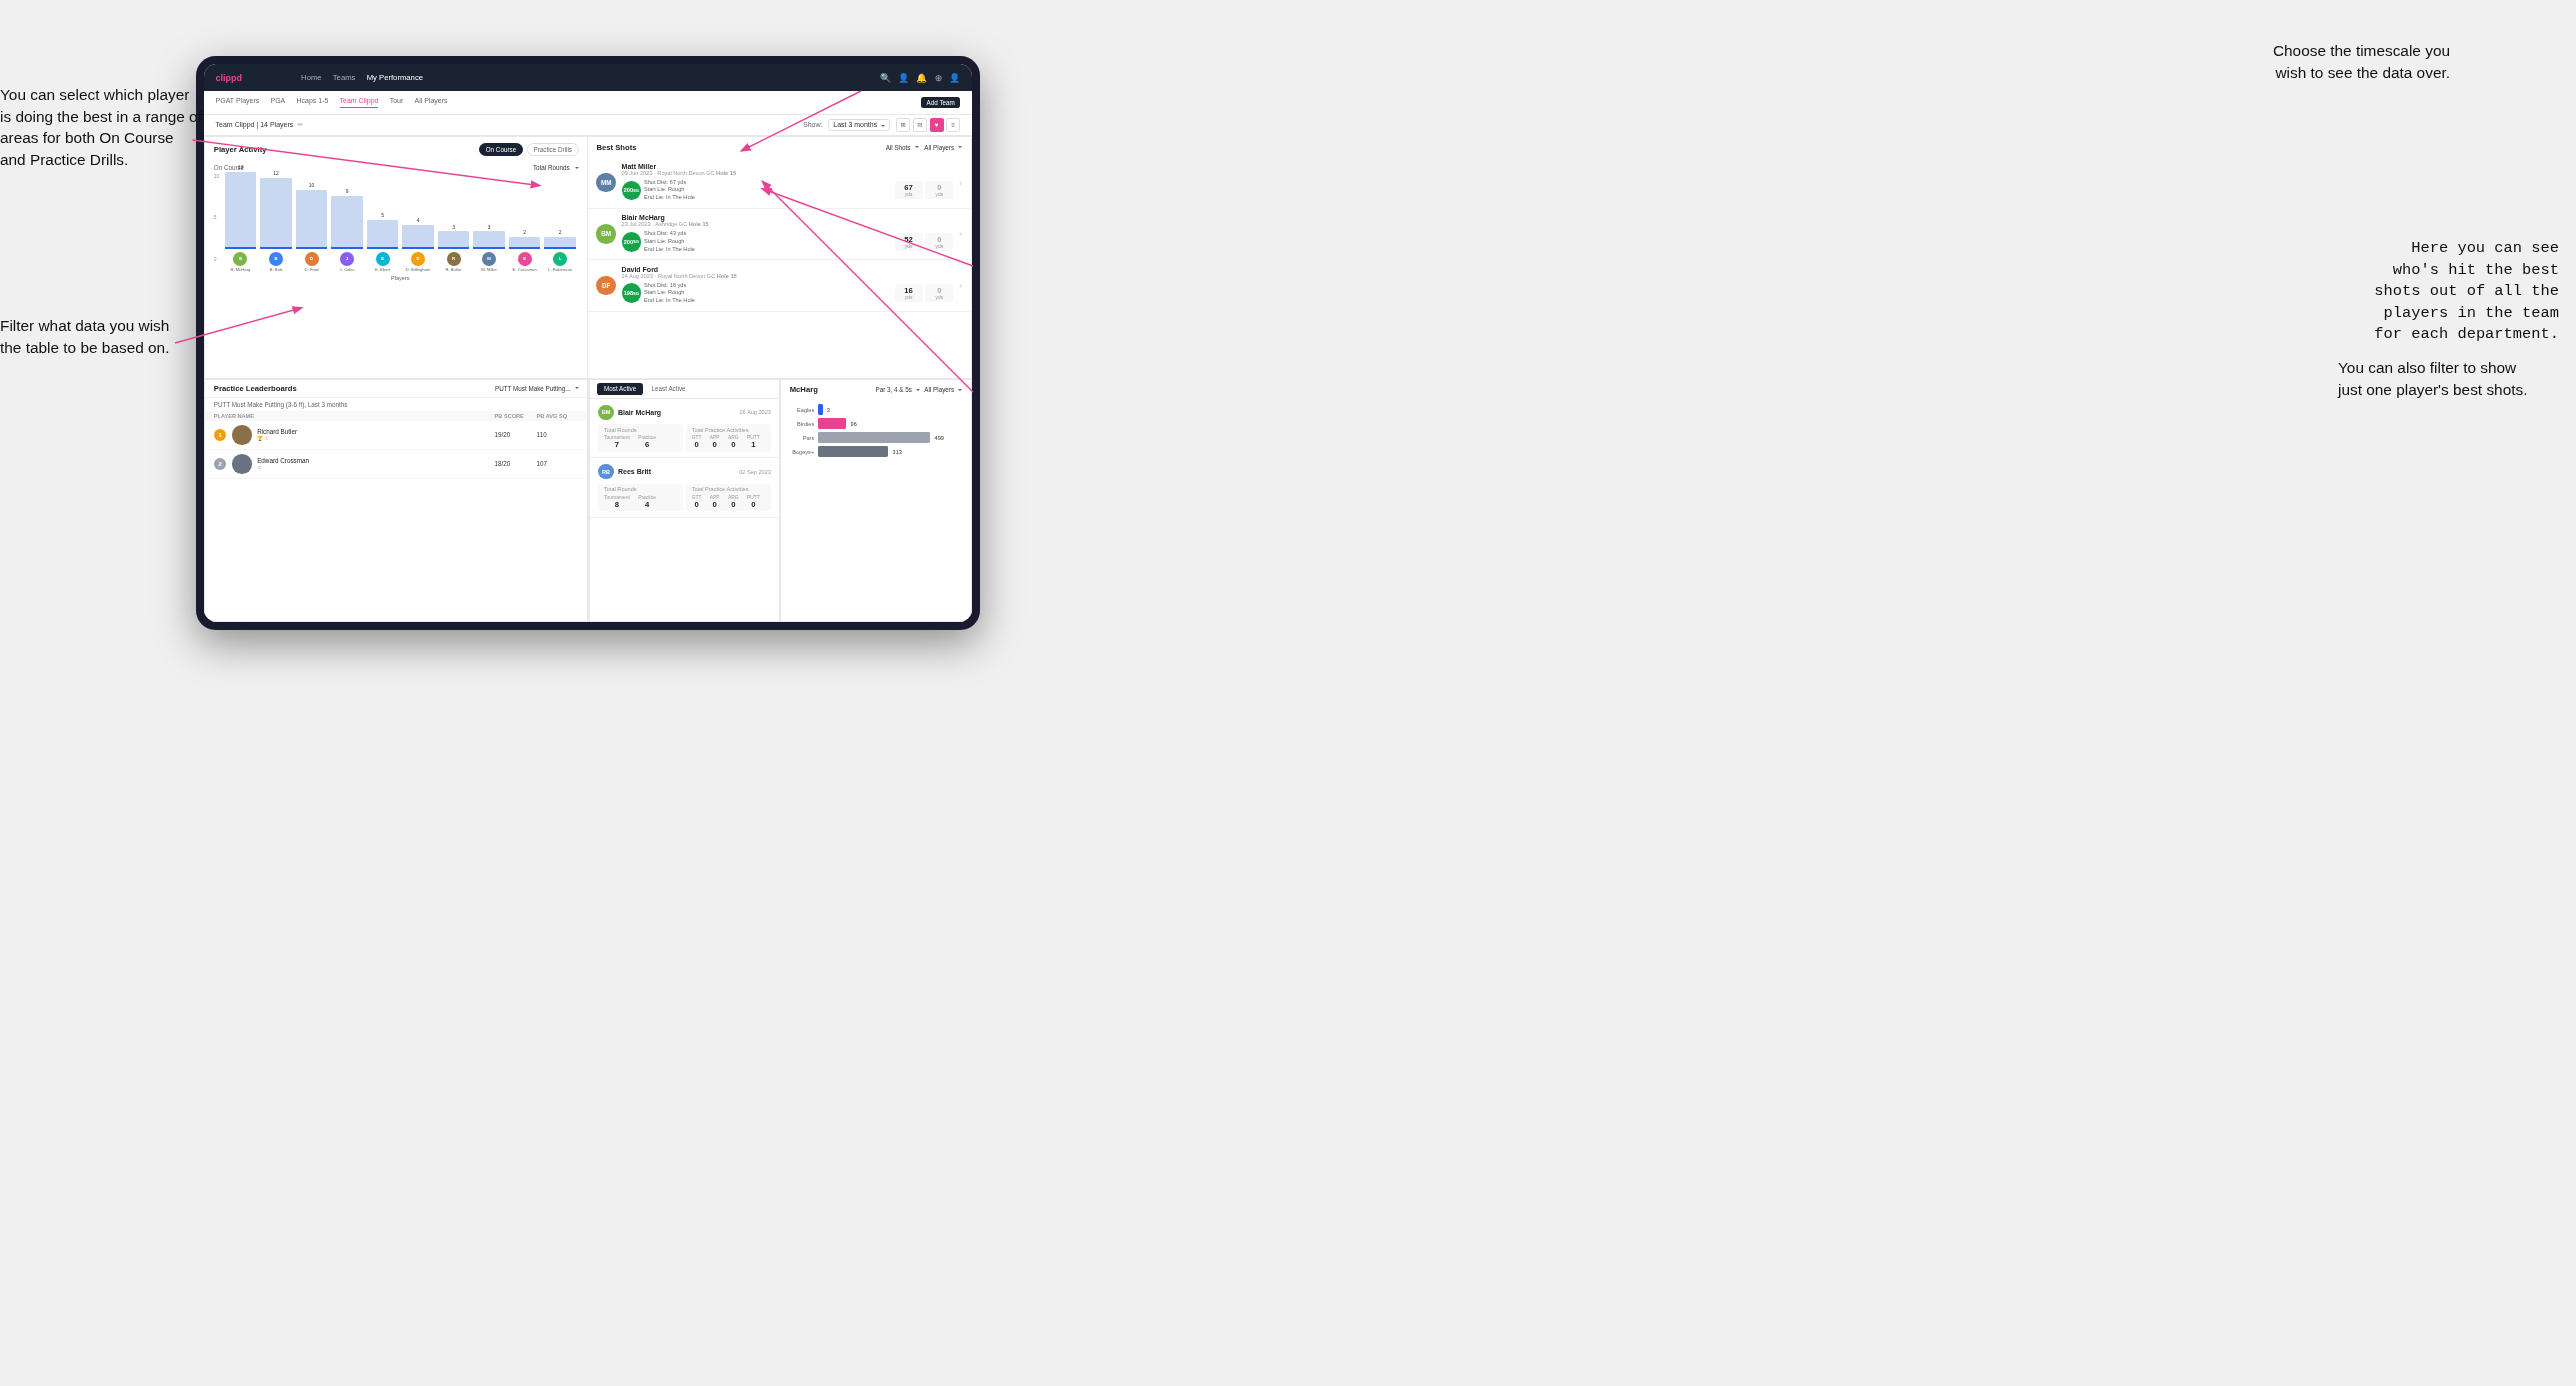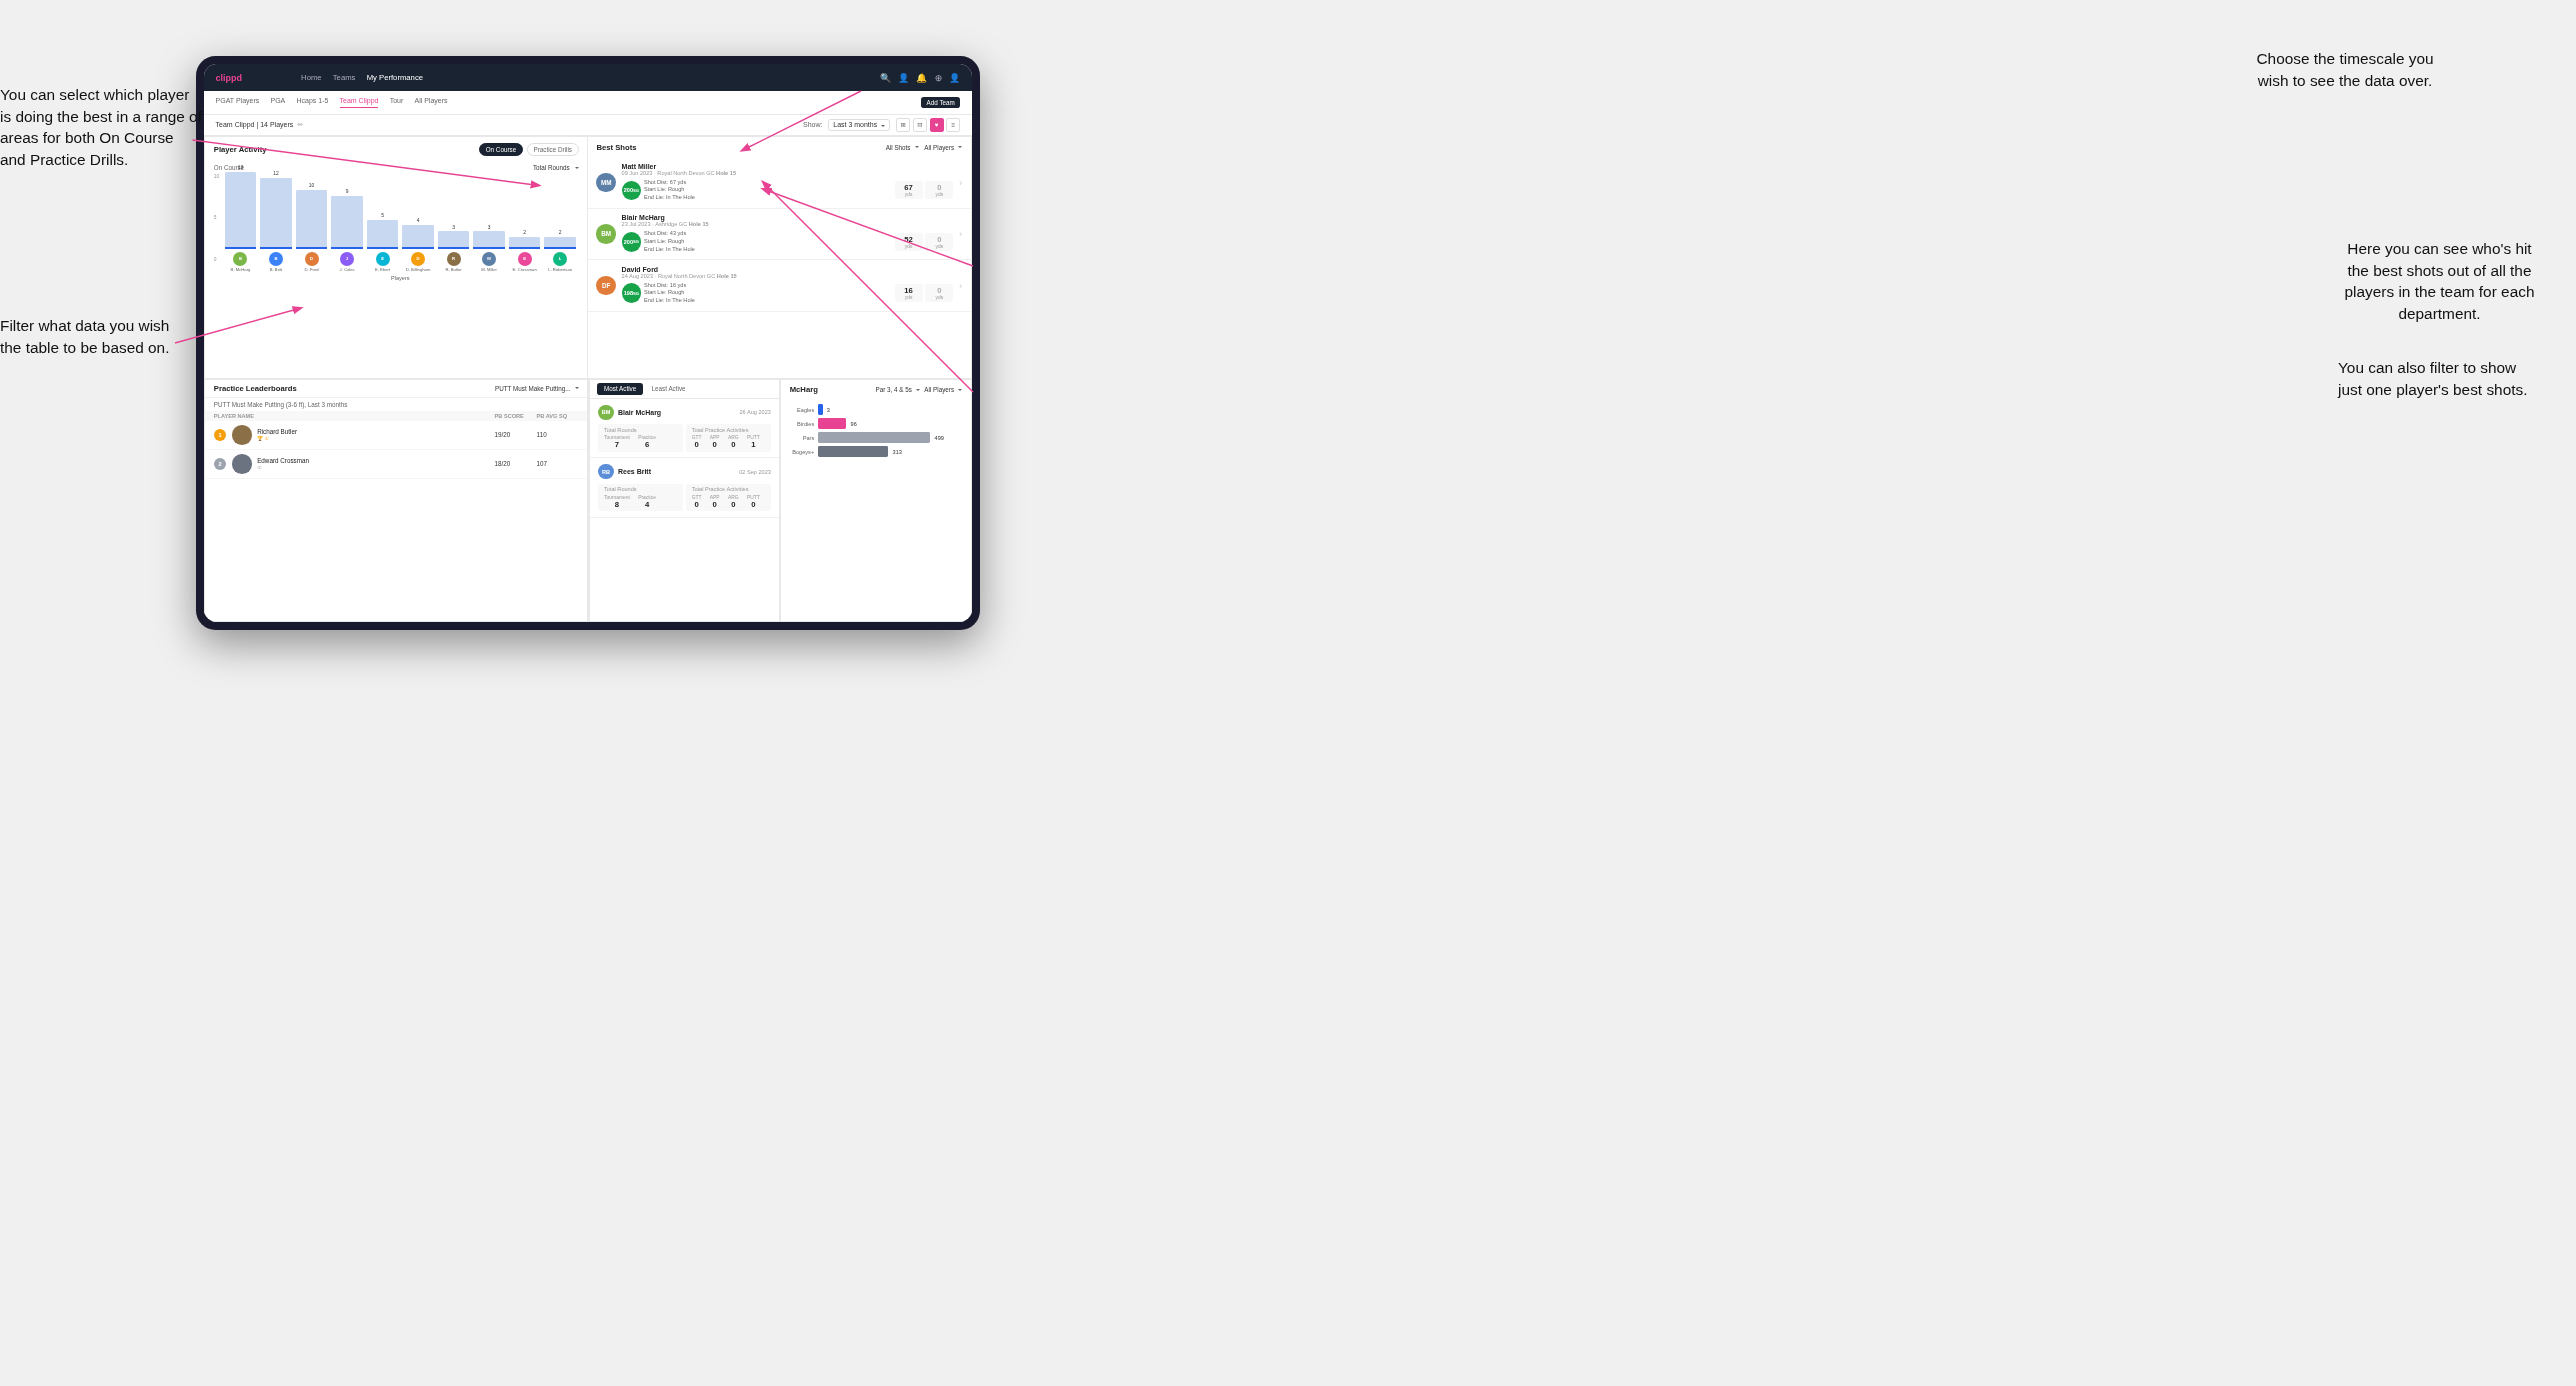--- a/index.html
+++ b/index.html
@@ -1073,33 +1073,33 @@
               <span class="scoring-bar-num">313</span>
             </div>
           </div>
         </div>
       </div>
     </div>
 
   </div>
 </div>
 
-<div class="annotation" style="top:48px;right:126px;text-align:center;max-width:210px;">
+<div class="annotation" style="top:40px;right:126px;text-align:right;max-width:210px;">
   Choose the timescale you wish to see the data over.
 </div>
 
 <div class="annotation" style="top:84px;left:0px;max-width:203px;">
   You can select which player is doing the best in a range of areas for both On Course and Practice Drills.
 </div>
 
 <div class="annotation" style="top:315px;left:0px;max-width:189px;">
   Filter what data you wish the table to be based on.
 </div>
 
-<div class="annotation" style="top:238px;right:35px;text-align:center;max-width:203px;">
+<div class="annotation" style="top:238px;right:17px;text-align:right;max-width:203px;font-family:Liberation Mono, monospace;">
   Here you can see who's hit the best shots out of all the players in the team for each department.
 </div>
 
 <div class="annotation" style="top:357px;right:35px;text-align:left;max-width:203px;">
   You can also filter to show just one player's best shots.
 </div>
 
 <svg style="position:absolute;top:0;left:0;width:100%;height:100%;pointer-events:none;" viewBox="0 0 3680 1980" width="2576" height="1386">
 
   <line x1="1230" y1="130" x2="1060" y2="215" stroke="#e84393" stroke-width="2" marker-end="url(#arrow)"></line>

